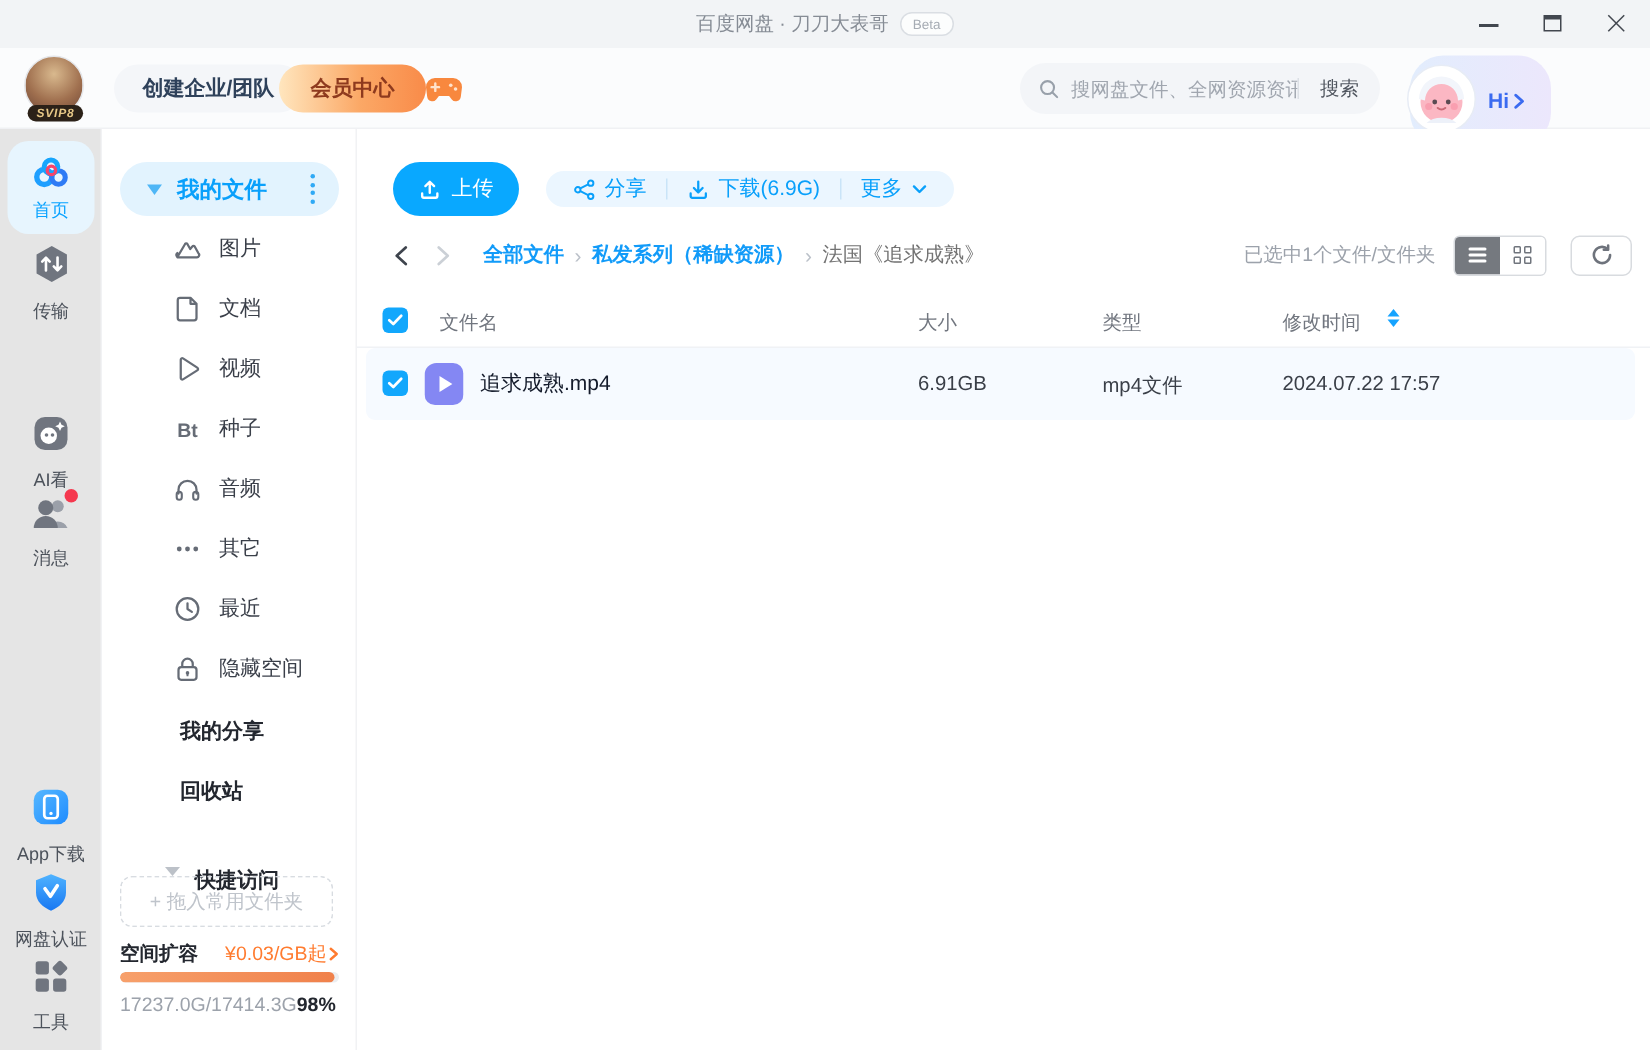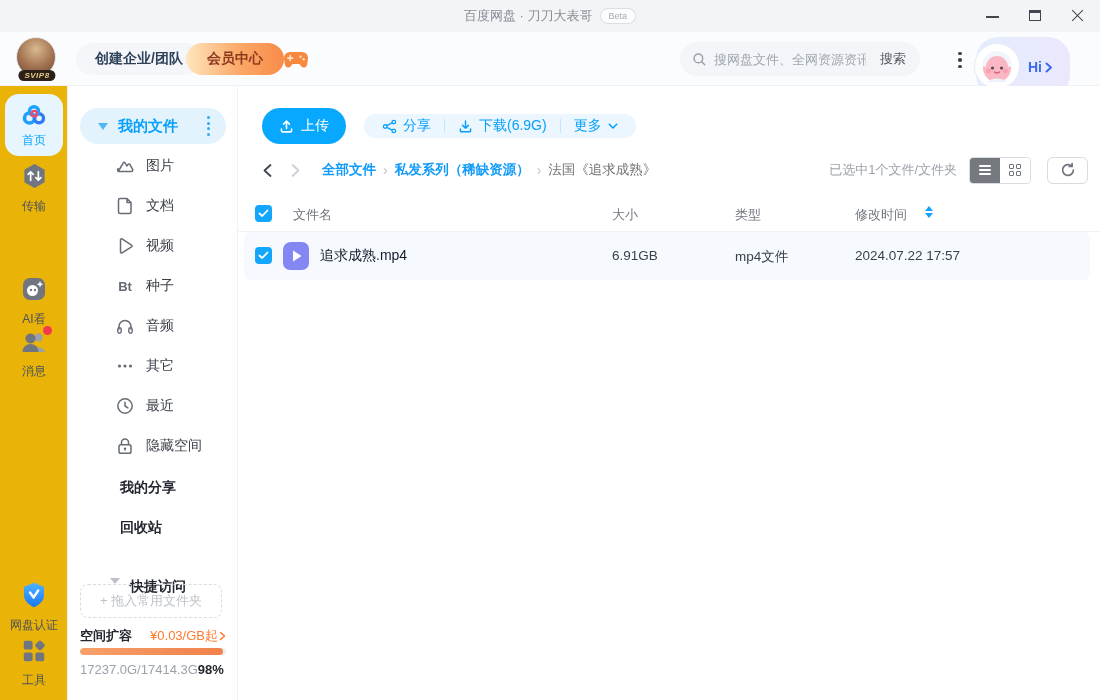--- a/index.html
+++ b/index.html
@@ -45,28 +45,28 @@
   .search-input { border:none; background:transparent; outline:none; flex:1; min-width:0;
                   font-size:13px; color:#333; font-family:"Liberation Sans",sans-serif; }
   .search-input::placeholder { color:#A0A6AF; }
   .search-divider { width:1px; height:14px; background:#DCE0E5; }
   .search-btn { padding:0 14px; font-size:13px; color:#50565F; line-height:34px; }
 
   .menu-dots { position:absolute; left:951px; top:16px; width:18px; height:24px;
                display:flex; flex-direction:column; align-items:center; justify-content:center; gap:3px; }
   .menu-dots .dot { width:3.5px; height:3.5px; border-radius:50%; background:#3E444D; }
 
-  .avatar-pill { position:absolute; left:976px; top:5px; width:94px; height:60px; border-radius:22px;
+  .avatar-pill { position:absolute; left:940px; top:5px; width:94px; height:60px; border-radius:22px;
                  background:linear-gradient(90deg,#E2EDFD,#ECE7FC); display:flex; align-items:center; }
   .avatar-img { width:48px; height:48px; margin-left:-3px; margin-top:-3px; flex:0 0 auto; }
   .hi-text { color:#3B6BF0; font-weight:700; font-size:14px; margin-left:7px; }
   .hi-chevron { margin-left:3px; display:flex; }
 
   
-  .nav-rail { position:absolute; top:86px; left:0; bottom:0; width:68px; background:#eab308; border-right:1px solid #F1F2F4; }
+  .nav-rail { position:absolute; top:86px; left:0; bottom:0; width:68px; background:#e5e5e5; border-right:1px solid #F1F2F4; }
   .rail-tile { position:absolute; top:8px; left:5px; width:58px; height:62px; background:#E7F5FE; border-radius:14px;
                display:flex; flex-direction:column; align-items:center; justify-content:center; gap:3px; }
   .rail-tile .rail-label { color:#0AA3FF; margin-top:0; }
   .rail-item { position:absolute; width:68px; text-align:center; }
   .rail-icon { display:inline-flex; align-items:center; justify-content:center; height:28px; position:relative; }
   .rail-label { font-size:12px; color:#4C525B; display:block; margin-top:4px; }
   .badge-dot { position:absolute; top:-2px; right:-4px; width:9px; height:9px; border-radius:50%; background:#F5384E; }
 
   
   .sidebar { position:absolute; top:86px; left:68px; bottom:0; width:170px; background:#fff; border-right:1px solid #F1F2F4; }
@@ -275,20 +275,36 @@
           <circle cx="18.5" cy="8.5" r="4" fill="#9BA0A9"></circle>
           <path d="M12 23 a7 7 0 0 1 13 0 Z" fill="#9BA0A9"></path>
           <circle cx="10.5" cy="9.5" r="5" fill="#70757F"></circle>
           <path d="M2.5 23 a8 8 0 0 1 16 0 Z" fill="#70757F"></path>
         </svg>
         <span class="badge-dot" data-interactable="false"></span>
       </span>
       <span class="rail-label" data-interactable="false">消息</span>
     </div>
 
+    <div class="rail-item" style="top:438px;" data-interactable="true">
+      <span class="rail-icon" data-interactable="false">
+        <svg width="28" height="28" viewBox="0 0 28 28">
+          <defs>
+              <linearGradient id="gb1" x1="0" y1="0" x2="1" y2="1">
+                <stop offset="0" stop-color="#56B8FF"></stop>
+                <stop offset="1" stop-color="#1E8BFF"></stop>
+              </linearGradient>
+            </defs>
+          <rect x="2.5" y="2.5" width="23" height="23" rx="7" fill="url(#gb1)"></rect>
+          <rect x="9.5" y="6.5" width="9" height="15" rx="2.2" fill="none" stroke="#fff" stroke-width="1.8"></rect>
+          <circle cx="14" cy="18.3" r="1.1" fill="#fff"></circle>
+        </svg>
+      </span>
+      <span class="rail-label" data-interactable="false">App下载</span>
+    </div>
 
     <div class="rail-item" style="top:495px;" data-interactable="true">
       <span class="rail-icon" data-interactable="false">
         <svg width="28" height="28" viewBox="0 0 28 28">
           <defs>
               <linearGradient id="gb2" x1="0" y1="0" x2="0" y2="1">
                 <stop offset="0" stop-color="#4FB3FF"></stop>
                 <stop offset="1" stop-color="#1877F2"></stop>
               </linearGradient>
             </defs>

